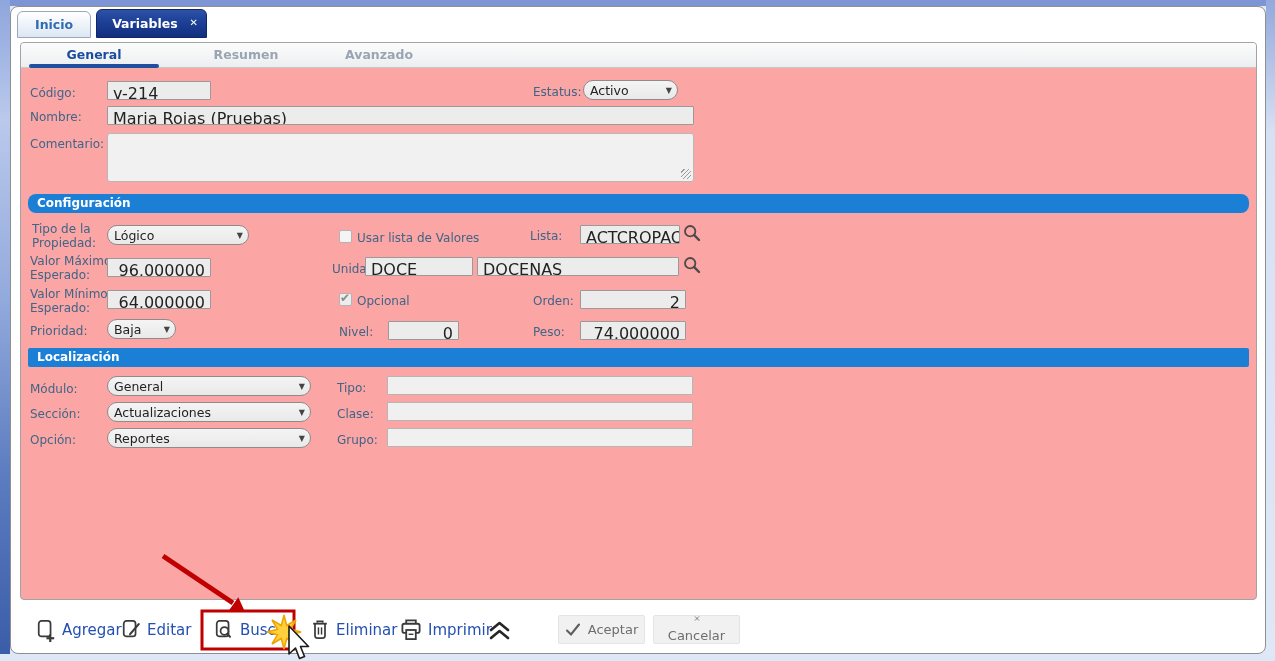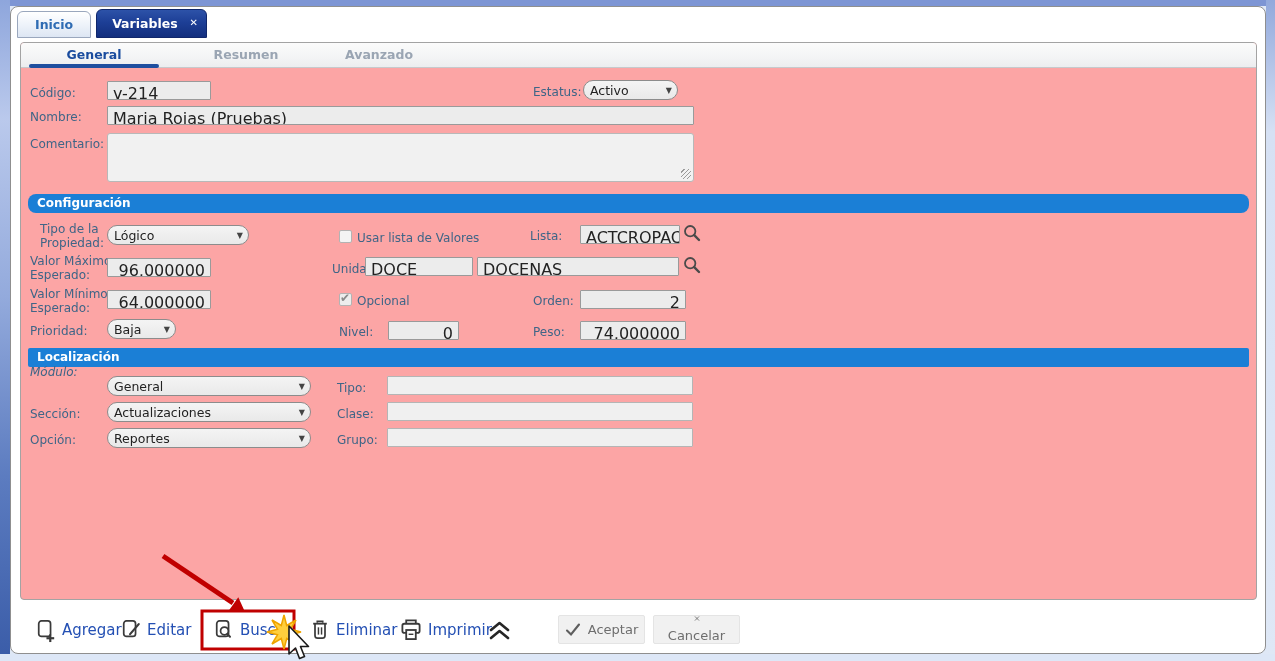--- a/index.html
+++ b/index.html
@@ -114,21 +114,21 @@
   <div class="inp" style="left:86px; top:63px; width:587px;">Maria Rojas (Pruebas)</div>
 
   <div class="lbl" style="left:9px; top:94px;">Comentario:</div>
   <div class="txtarea" style="left:86px; top:90px; width:587px; height:49px;">
     <span></span>
     <div class="resize-grip"></div>
   </div>
 
   <div class="section-bar" style="top:151px;border-radius:8px;">Configuración</div>
 
-  <div class="lbl" style="left:19px; top:179px; width:80px;">Tipo de la
+  <div class="lbl" style="left:11px; top:179px; width:80px;">Tipo de la
 Propiedad:</div>
   <div class="sel" style="left:86px; top:182px; width:142px;">Lógico</div>
 
   <div class="chk" style="left:318px; top:187px;"></div>
   <div class="lbl" style="left:336px; top:188px;">Usar lista de Valores</div>
 
   <div class="lbl" style="left:509px; top:186px;">Lista:</div>
   <div class="inp" style="left:559px; top:182px; width:100px;">ACTCROPACI</div>
   <div class="mag" style="left:662px; top:181px;">
     <svg width="18" height="18" viewBox="0 0 18 18">
@@ -165,21 +165,21 @@
   <div class="sel" style="left:86px; top:276px; width:69px;">Baja</div>
 
   <div class="lbl" style="left:318px; top:282px;">Nivel:</div>
   <div class="inp num" style="left:367px; top:278px; width:71px;">0</div>
 
   <div class="lbl" style="left:512px; top:282px;">Peso:</div>
   <div class="inp num" style="left:559px; top:278px; width:106px;">74,000000</div>
 
   <div class="section-bar" style="top:305px;">Localización</div>
 
-  <div class="lbl" style="left:9px; top:322px;font-style:italic;">Módulo:</div>
+  <div class="lbl" style="left:9px; top:339px;">Módulo:</div>
   <div class="sel" style="left:86px; top:333px; width:204px;">General</div>
   <div class="lbl" style="left:316px; top:338px;">Tipo:</div>
   <div class="inp empty" style="left:366px; top:333px; width:306px;"></div>
 
   <div class="lbl" style="left:9px; top:364px;">Sección:</div>
   <div class="sel" style="left:86px; top:359px; width:204px;">Actualizaciones</div>
   <div class="lbl" style="left:316px; top:364px;">Clase:</div>
   <div class="inp empty" style="left:366px; top:359px; width:306px;"></div>
 
   <div class="lbl" style="left:9px; top:390px;">Opción:</div>

